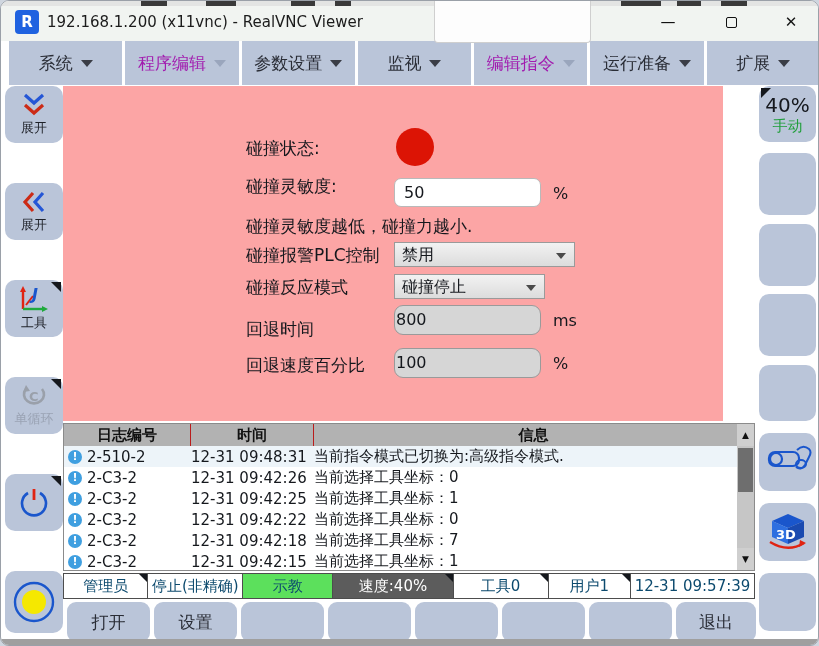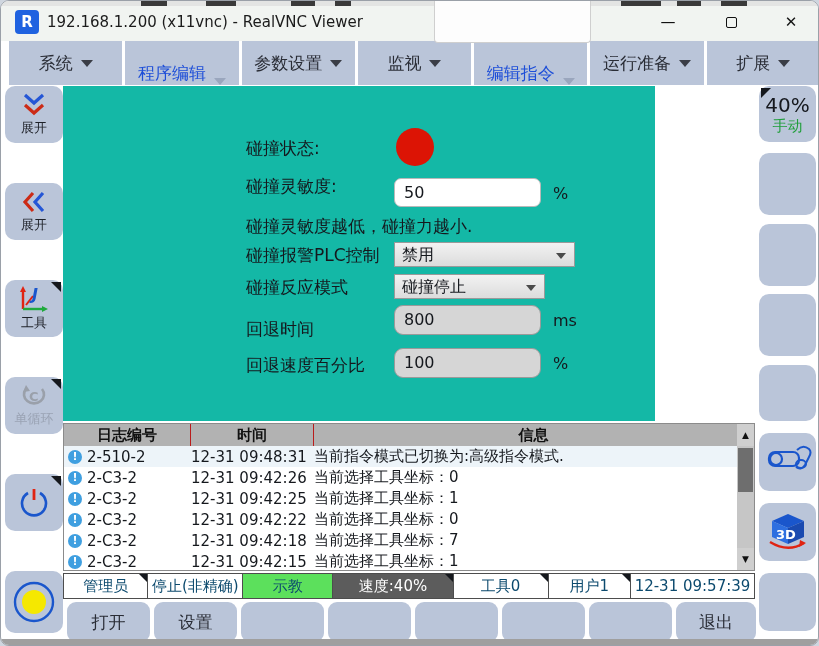--- a/index.html
+++ b/index.html
@@ -21,43 +21,43 @@
   
   .vnc-toolbar{ position:absolute; left:433px; top:0; width:157px; height:42px; background:#fdfdfd;
                 border:1px solid #cfcfcf; border-top:none; border-radius:0 0 4px 4px; z-index:5;}
   
   .menubar{ position:absolute; left:0; top:40px; width:819px; height:44px; background:#ffffff;
             display:flex; gap:3px; padding-left:8px;}
   .tab{ flex:1; background:#bac5d9; display:flex; align-items:center; justify-content:center; gap:8px;
         font-size:17px; color:#2a2d36; cursor:pointer; position:relative;}
   .tab .caret{ width:0; height:0; border-left:6px solid transparent; border-right:6px solid transparent;
                border-top:7px solid #3a3d46; }
-  .tab.disabled{ color:#1d4ed8;align-items:flex-end; }
+  .tab.disabled{ color:#a21caf; }
   .tab.disabled .caret{ border-top-color:#9aa6bd; }
   
   .side-btn{ position:absolute; background:#bac5d9; border-radius:10px; width:58px;
              display:flex; flex-direction:column; align-items:center; justify-content:center; cursor:pointer;}
   .side-btn .lbl{ font-size:13px; color:#1e2128; margin-top:1px;}
   .side-btn.disabled .lbl{ color:#9aa3b4; }
   .corner::before{ content:''; position:absolute; top:2px; right:2px;
                    border-left:10px solid transparent; border-top:10px solid #15181d; }
   .corner-left::before{ content:''; position:absolute; top:2px; left:2px;
                    border-right:10px solid transparent; border-top:10px solid #15181d; }
   
-  .cyan-panel{ position:absolute; left:62px; top:85px; width:592px; height:335px; background:#14b8a6; }
+  .cyan-panel{ position:absolute; left:62px; top:85px; width:660px; height:335px; background:#fca5a5; }
   .cp-label{ position:absolute; left:183px; font-size:17px; color:#15181d; }
   .cp-unit{ position:absolute; font-size:16px; color:#15181d; }
   .status-dot{ position:absolute; left:333px; top:42px; width:38px; height:38px; border-radius:50%;
                background:#dc1405; }
   .inp-white{ position:absolute; left:331px; width:147px; height:29px; background:#fff;
               border:1px solid #b9b9b9; border-radius:7px; font-size:16px; color:#15181d;
               padding-left:9px; line-height:27px;}
   .inp-gray{ position:absolute; left:331px; width:147px; height:30px; background:#d6d6d6;
              border:1px solid #9a9a9a; border-radius:9px; font-size:16px; color:#15181d;
-             padding-left:9px; line-height:28px;}
+             padding-left:1px; line-height:28px;}
   .dropdown{ position:absolute; left:331px; height:25px; background:linear-gradient(#f2f2f2,#dcdcdc);
              border:1px solid #9a9a9a; font-size:16px; color:#15181d; padding-left:7px; line-height:23px;
              cursor:pointer;}
   .dropdown .dd-caret{ position:absolute; right:8px; top:10px; width:0; height:0;
              border-left:5px solid transparent; border-right:5px solid transparent; border-top:6px solid #4a4a4a;}
   
   .log-table{ position:absolute; left:62px; top:422px; width:692px; height:148px; background:#fff;
               border:1px solid #8b8b8b; overflow:hidden; font-size:15px;}
   .lt-header{ display:flex; height:22px; background:#b2b2b2; font-weight:bold; color:#111; }
   .lt-header div{ text-align:center; line-height:22px; border-right:1px solid #b91c1c; }

